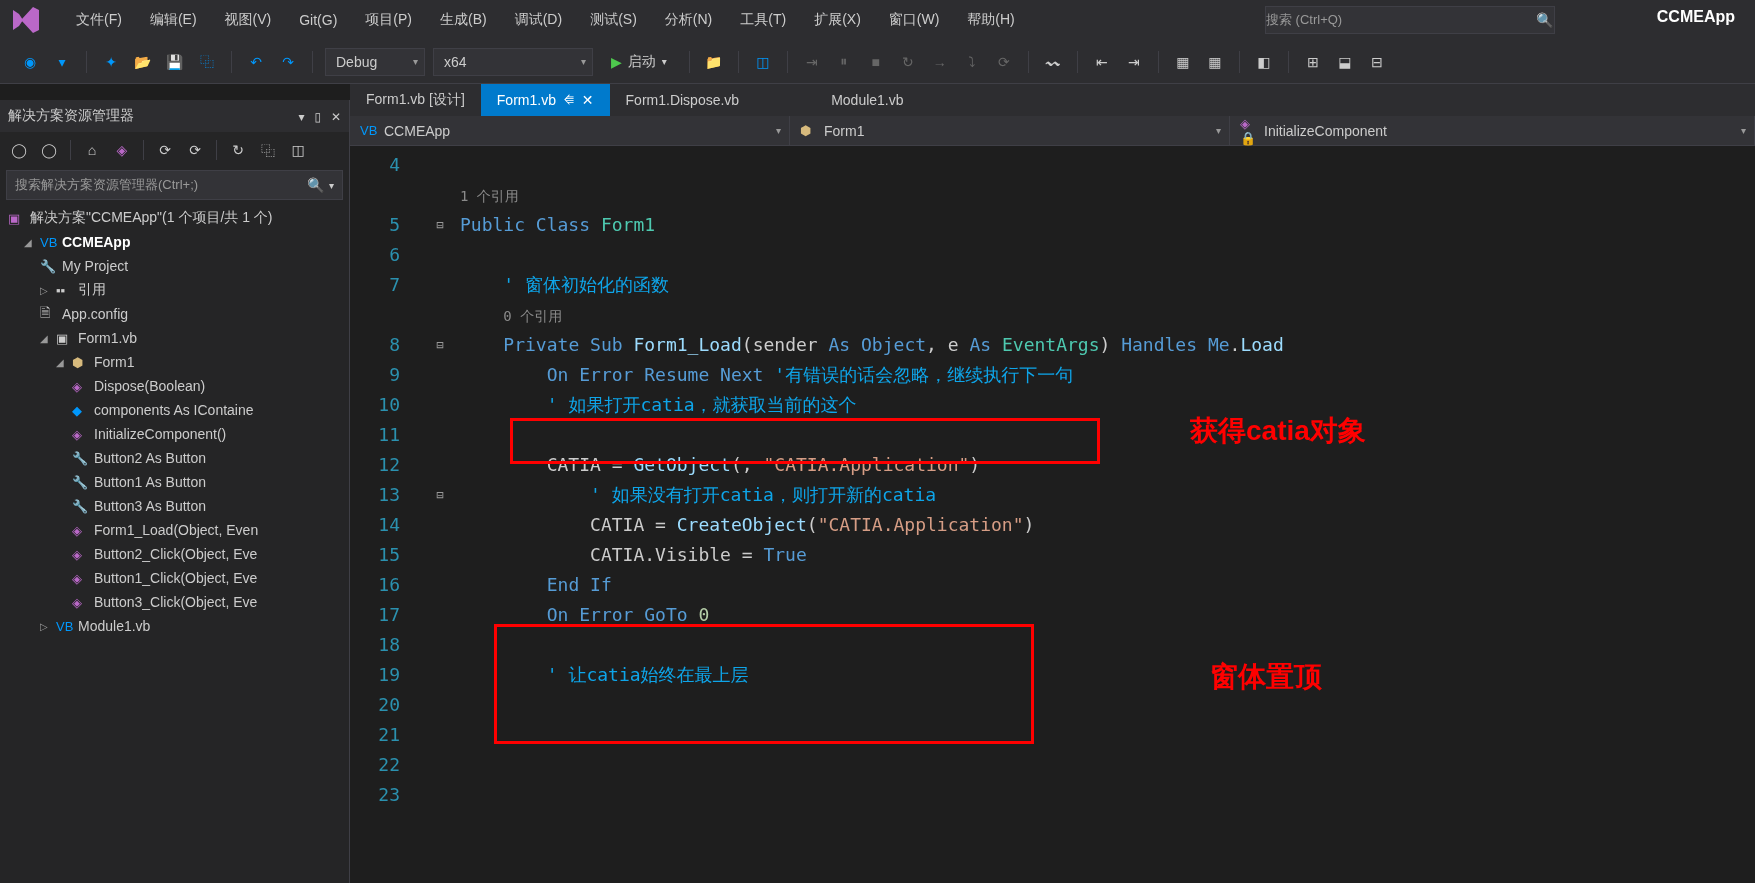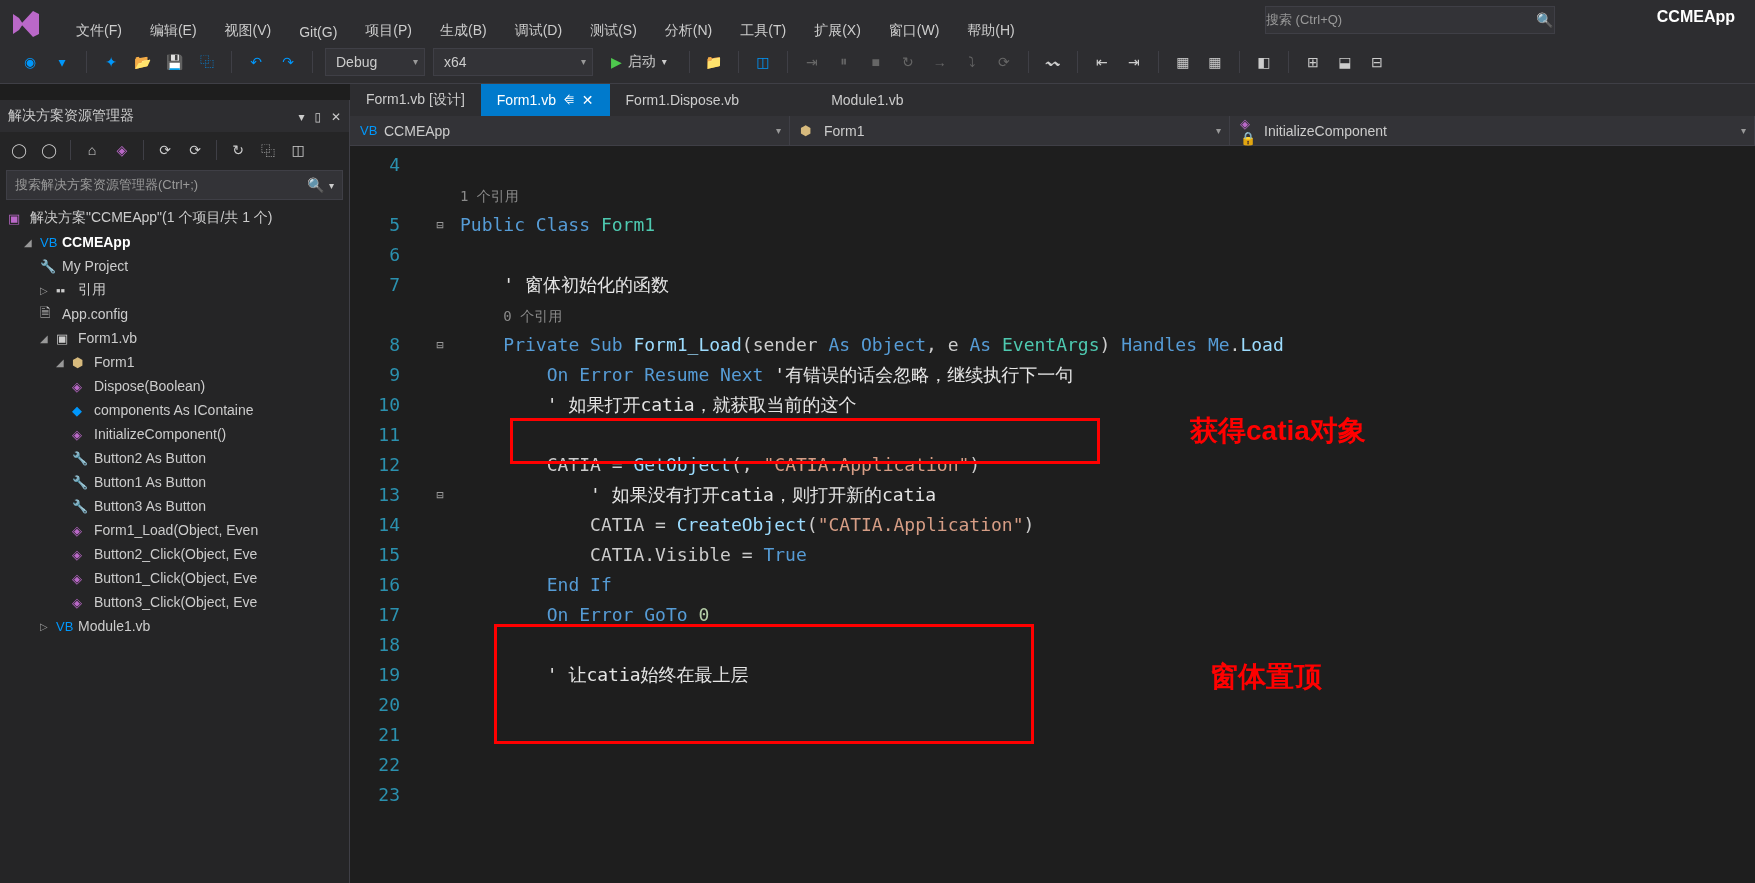--- a/index.html
+++ b/index.html
@@ -8,21 +8,21 @@
   background: #1e1e1e;
   font-family: "Microsoft YaHei", "Segoe UI", sans-serif;
   font-size: 14px; color: #ccc;
   overflow: hidden;
   position: relative;
 }
 
 
 .menubar {
   height: 40px; background: #2d2d30;
-  display: flex; align-items: flex-end; padding-left: 10px;
+  display: flex; align-items: center; padding-left: 10px;
   position: relative;
 }
 .vs-logo { width: 32px; height: 32px; margin-right: 20px; }
 .menubar .item { padding: 0 14px; color: #ccc; cursor: pointer; }
 .searchbox {
   position: absolute; right: 200px; top: 6px;
   width: 290px; height: 28px;
   background: #333337; border: 1px solid #3f3f46;
   display: flex; align-items: center; padding: 0 0;
 }
@@ -92,21 +92,21 @@
 .codearea { flex: 1; display: flex; font-family: Consolas, monospace; font-size: 18px; position: relative; }
 .gutter { width: 80px; background: #1e1e1e; text-align: right; padding-right: 30px; color: #2b91af; line-height: 30px; padding-top: 4px; }
 .gutter .ln { height: 30px; }
 .fold { width: 20px; background: #1e1e1e; line-height: 30px; color: #999; font-size: 12px; padding-top: 4px; }
 .fold .fr { height: 30px; text-align: center; cursor: pointer; }
 .code { flex: 1; line-height: 30px; padding-top: 4px; padding-left: 10px; position: relative; color: #ccc; }
 .code .line { height: 30px; white-space: pre; position: relative; }
 .kw { color: #569cd6; }
 .typ { color: #4ec9b0; }
 .str { color: #d69d85; }
-.cmt { color: #e5e5e5; }
+.cmt { color: #0ea5e9; }
 .num { color: #b5cea8; }
 .id { color: #9cdcfe; }
 .ref { color: #8a8a8a; font-size: 14px; }
 
 .anno-box {
   position: absolute; border: 3px solid #ff0000;
 }
 .anno-text {
   position: absolute; color: #ff0000; font-size: 28px; font-weight: bold;
   font-family: "Microsoft YaHei", sans-serif;

